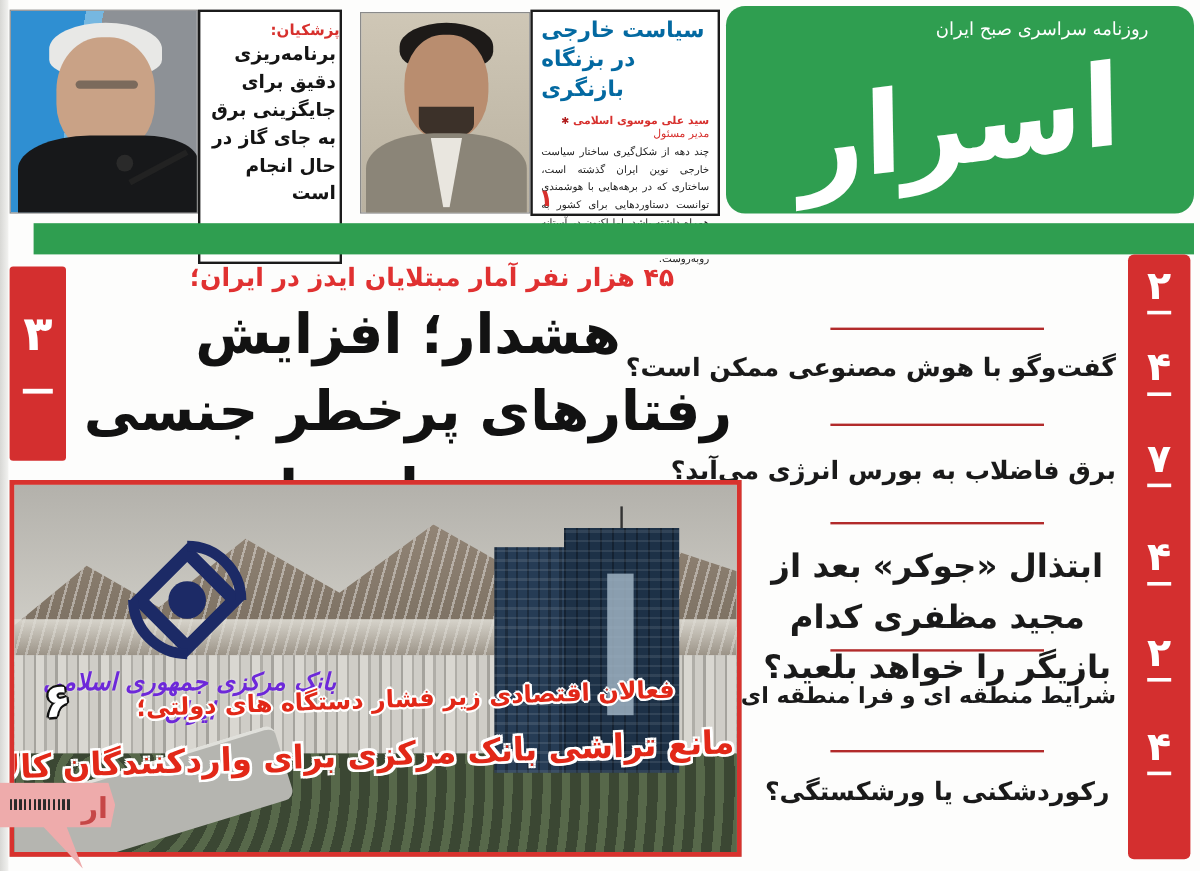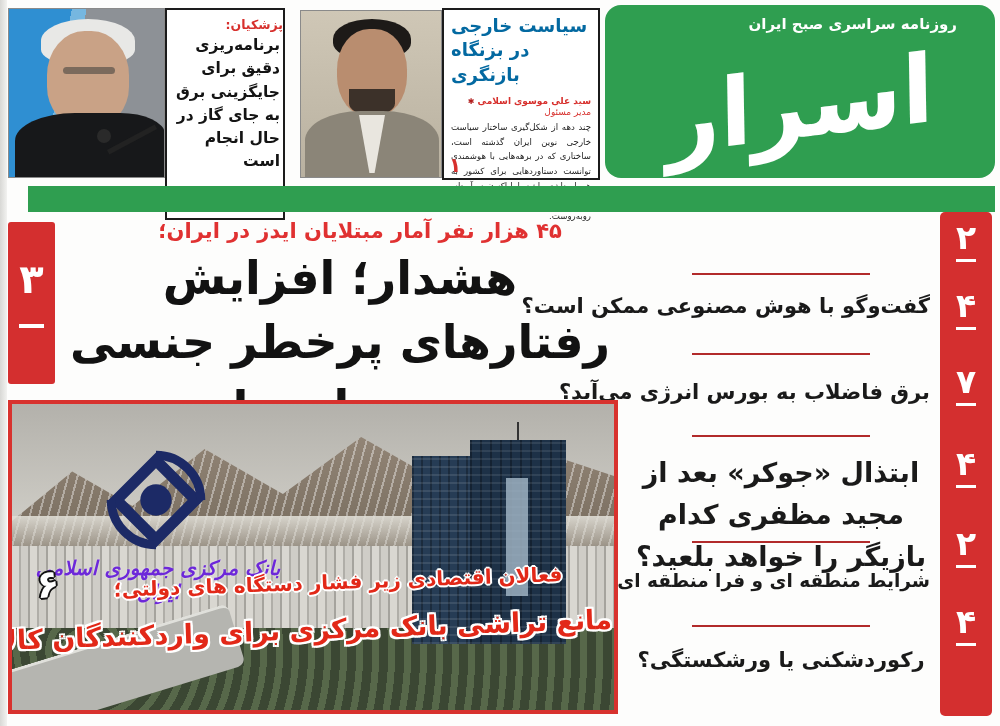--- a/index.html
+++ b/index.html
@@ -36,21 +36,21 @@
   .box-mid { position:absolute; left:442px; top:8px; width:158px; height:172px; border:2px solid #1b1b1b;
     background:#fff; direction:rtl; padding:4px 7px; }
   .box-mid .title { text-align:left; color:#0369a1; font-weight:bold; font-size:18px; line-height:1.35; }
   .box-mid .byline { color:#d7302d; font-size:9px; font-weight:bold; margin-top:9px; }
   .box-mid .byrole { color:#d7302d; font-size:9px; font-weight:normal; margin-top:1px; }
   .box-mid .body { color:#222; font-size:8.6px; line-height:1.72; text-align:justify; margin-top:3px; }
   .flower { color:#b11d1d; font-size:8px; }
 
   
   .masthead { position:absolute; left:605px; top:5px; width:390px; height:173px; background:#2f9e50; border-radius:16px; overflow:hidden; }
-  .masthead .tagline { position:absolute; top:10px; right:38px; color:#fff; font-size:15px; font-weight:bold; direction:rtl;text-align:center; }
+  .masthead .tagline { position:absolute; top:10px; right:38px; color:#fff; font-size:15px; font-weight:normal; direction:rtl;text-align:center; }
   .masthead .logo { position:absolute; left:0; right:0; top:26px; bottom:0; display:flex; align-items:center; justify-content:center;
     color:#fff; font-size:94px; font-weight:bold; transform:rotate(-7deg) skewX(-6deg); direction:rtl; }
 
   
   .info-bar { position:absolute; left:28px; top:186px; width:967px; height:26px; background:#2f9e50; }
   .info-bar .cat { position:absolute; left:42px; top:4px; color:#fff; font-weight:bold; font-size:13px; direction:rtl; }
   .info-bar .dates { position:absolute; right:8px; top:4px; color:#fff; font-weight:bold; font-size:13px; direction:rtl; white-space:nowrap; }
   .info-bar .dates .fl { color:#a81b1b; font-size:11px; padding:0 4px; }
 
   
@@ -222,13 +222,17 @@
       <circle cx="50" cy="50" r="14" fill="#1c2a66"></circle>
       <path d="M50 10 A40 40 0 0 1 90 50" fill="none" stroke="#1c2a66" stroke-width="8"></path>
       <path d="M50 90 A40 40 0 0 1 10 50" fill="none" stroke="#1c2a66" stroke-width="8"></path>
     </svg>
     <div class="cbi-caption">بانک مرکزی جمهوری اسلامی ایران</div>
     <div class="ov-num">۶</div>
     <div class="ov-kicker">فعالان اقتصادی زیر فشار دستگاه های دولتی؛</div>
     <div class="ov-main">مانع تراشی بانک مرکزی برای واردکنندگان کالاهای اساسی!</div>
   </div>
 
+  <div class="watermark">
+    <div class="barcode"></div>
+    <div class="txt">ار</div>
+  </div>
 </div>
 
 </body></html>

